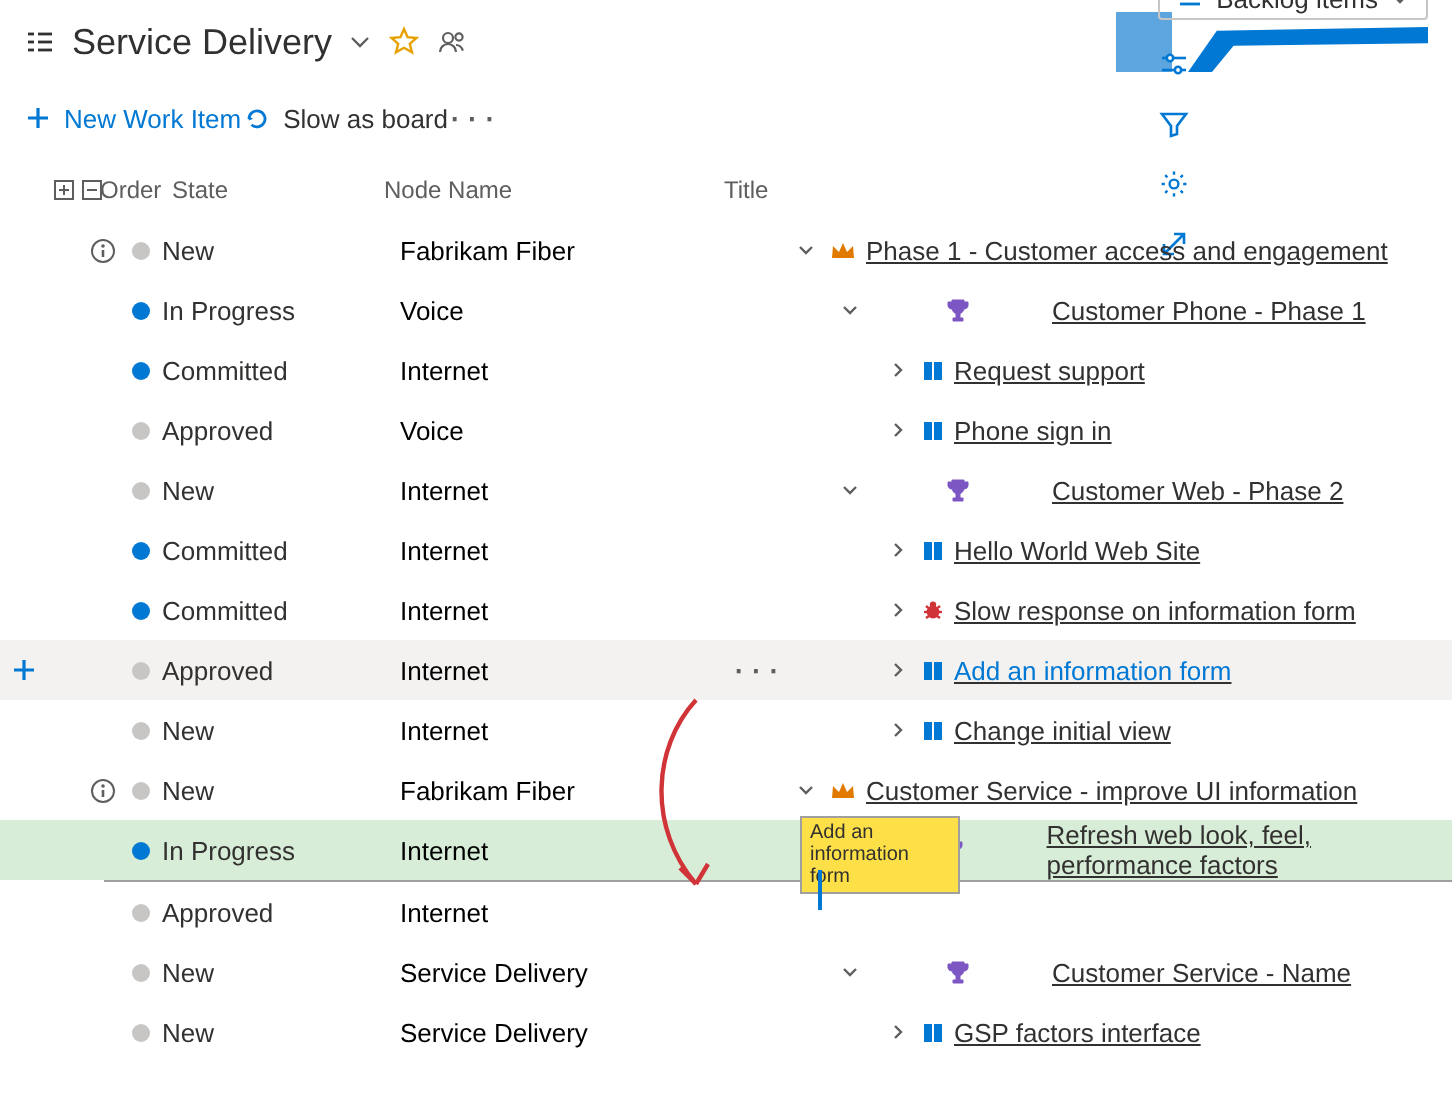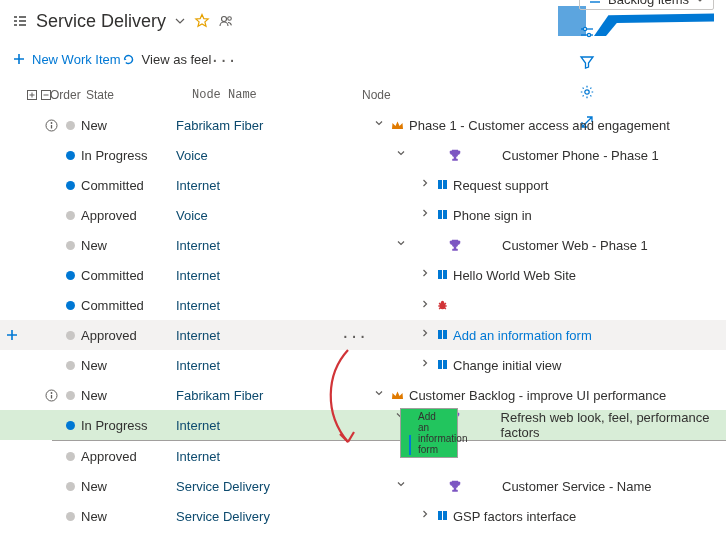--- a/index.html
+++ b/index.html
@@ -25,51 +25,51 @@
 .ellipsis-btn { font-size: 20px; letter-spacing: 2px; color: #605e5c; cursor: pointer; line-height: 10px; }
 
 .backlog-pill { display: flex; align-items: center; gap: 6px; border: 1px solid #c8c6c4; border-radius: 2px; padding: 2px 8px; cursor: pointer; }
 .icon-btn { color: #0078d4; cursor: pointer; display: inline-flex; align-items: center; }
 
 
 .colheaders { display: flex; padding: 4px 0 8px 16px; font-size: 12px; color: #605e5c; border-bottom: 0; }
 .col-plusminus { width: 34px; display: flex; align-items: center; gap: 2px; padding-left: 10px; color: #605e5c; }
 .col-order { width: 32px; }
 .col-state { width: 110px; padding-left: 4px; }
-.col-node { width: 166px; font-family: Liberation Mono, monospace; }
+.col-node { width: 166px; }
 .col-title { flex: 1; padding-left: 4px; }
 
 
 .rows { }
 .row { display: flex; align-items: center; height: 30px; position: relative; }
 .row.highlight { background: #f3f2f1; }
 .row.green { background: #d8edd7; }
 .row-plus { width: 24px; display: flex; justify-content: center; color: #0078d4; font-size: 18px; }
 .row-order { width: 42px; display: flex; justify-content: flex-end; padding-right: 8px; color: #605e5c; }
 .row-state { width: 110px; display: flex; align-items: center; gap: 6px; }
 .state-dot { width: 9px; height: 9px; border-radius: 50%; }
 .state-dot.grey { background: #c8c6c4; }
 .state-dot.blue { background: #0078d4; }
-.row-node { width: 166px; color: #0c4a6e; }
+.row-node { width: 166px; color: #000000; margin-left: 24px; }
 .row-actions { width: 30px; color: #605e5c; font-size: 20px; letter-spacing: 2px; line-height: 10px; }
-.row-title { flex: 1; display: flex; align-items: flex-start; gap: 4px; }
+.row-title { flex: 1; display: flex; align-items: center; gap: 4px; text-decoration: underline; }
 .indent0 { padding-left: 0; }
 .indent1 { padding-left: 22px; gap: 40px; }
 .indent2 { padding-left: 46px; }
 .chev { color: #605e5c; width: 14px; display: inline-flex; justify-content: center; }
 .title-text { color: #323130; }
 .title-text.link { color: #0078d4; }
 .thin-line { height: 1px; background: #a19f9d; margin-left: 52px; }
 
 
 .sv { display: inline-flex; align-items: center; justify-content: center; }
 
 
 .overlay { position: absolute; pointer-events: none; }
-.tooltip { position: absolute; left: 400px; top: 408px; border: 1px solid #a19f9d; background: #22c55e; font-size: 10px; color: #323130; padding: 2px 17px; line-height: 11px; width: 58px; pointer-events: none; }
+.tooltip { position: absolute; left: 400px; top: 408px; border: 1px solid #a19f9d; background: #fde047; font-size: 10px; color: #323130; padding: 2px 4px; line-height: 11px; width: 80px; pointer-events: none; }
 .cursor-bar { position: absolute; left: 409px; top: 435px; width: 2px; height: 20px; background: #0078d4; }
 </style>
 </head>
 <body>
 
 <div class="header">
   <div class="header-left">
     <span class="sv">
       <svg width="16" height="16" viewBox="0 0 16 16">
           <g stroke="#323130" stroke-width="1.4">
@@ -125,21 +125,21 @@
       </span>
       <span>New Work Item</span>
     </div>
     <div class="tb-item">
       <span class="sv">
         <svg width="15" height="15" viewBox="0 0 15 15">
             <path d="M3.5 7.5a4 4 0 1 1 1.3 2.9" fill="none" stroke="#0078d4" stroke-width="1.4"></path>
             <path d="M3 6 L3.5 8.3 L5.6 7.4 Z" fill="#0078d4"></path>
           </svg>
       </span>
-      <span>View as feel</span>
+      <span>Slow as board</span>
     </div>
     <span class="ellipsis-btn">···</span>
   </div>
   <div class="toolbar-right">
     <div class="backlog-pill">
       <span class="sv">
         <svg width="14" height="14" viewBox="0 0 14 14">
             <g stroke="#0078d4" stroke-width="1.4">
               <line x1="2" y1="4" x2="12" y2="4"></line>
               <line x1="2" y1="7" x2="12" y2="7"></line>
@@ -197,21 +197,21 @@
     <span class="sv">
         <svg width="12" height="12" viewBox="0 0 12 12">
           <rect x="1.5" y="1.5" width="9" height="9" fill="none" stroke="#605e5c"></rect>
           <line x1="3.5" y1="6" x2="8.5" y2="6" stroke="#605e5c"></line>
         </svg>
       </span>
   </div>
   <div class="col-order">Order</div>
   <div class="col-state">State</div>
   <div class="col-node">Node Name</div>
-  <div class="col-title">Node</div>
+  <div class="col-title">Title</div>
 </div>
 
 <div class="rows" id="rows">
     <div class="row">
       <div class="row-plus"></div>
       <div class="row-order">
         <span class="sv">
           <svg width="13" height="13" viewBox="0 0 13 13">
             <circle cx="6.5" cy="6.5" r="5.5" fill="none" stroke="#605e5c" stroke-width="1"></circle>
             <circle cx="6.5" cy="4" r="0.9" fill="#605e5c"></circle>
@@ -323,21 +323,21 @@
         <span class="chev">
           <svg width="10" height="10" viewBox="0 0 10 10">
             <path d="M2 3.5 L5 6.5 L8 3.5" fill="none" stroke="#605e5c" stroke-width="1.2"></path>
           </svg>
         </span>
         <span class="sv">
           <svg width="14" height="14" viewBox="0 0 14 14">
             <path d="M4 2 H10 V6 A3 3 0 0 1 4 6 Z M6 9 H8 V11 H6 Z M4.5 11 H9.5 V12.5 H4.5 Z M4 3 H2 V5 A2 2 0 0 0 4 6.5 M10 3 H12 V5 A2 2 0 0 1 10 6.5" fill="#7c56c2" stroke="#7c56c2" stroke-width="0.5"></path>
           </svg>
         </span>
-        <span class="title-text">Customer Web - Phase 1</span>
+        <span class="title-text">Customer Web - Phase 2</span>
       </div>
     </div>
     <div class="row">
       <div class="row-plus"></div>
       <div class="row-order"></div>
       <div class="row-state">
         <span class="state-dot blue"></span>
         <span>Committed</span>
       </div>
       <div class="row-node">Internet</div>
@@ -377,20 +377,21 @@
             <circle cx="6.5" cy="7" r="3.2" fill="#d13438"></circle>
             <circle cx="6.5" cy="3.3" r="1.6" fill="#d13438"></circle>
             <line x1="2" y1="7" x2="4" y2="7" stroke="#d13438" stroke-width="1.2"></line>
             <line x1="9" y1="7" x2="11" y2="7" stroke="#d13438" stroke-width="1.2"></line>
             <line x1="3" y1="4" x2="4.5" y2="5.2" stroke="#d13438" stroke-width="1.2"></line>
             <line x1="10" y1="4" x2="8.5" y2="5.2" stroke="#d13438" stroke-width="1.2"></line>
             <line x1="3" y1="10" x2="4.5" y2="9" stroke="#d13438" stroke-width="1.2"></line>
             <line x1="10" y1="10" x2="8.5" y2="9" stroke="#d13438" stroke-width="1.2"></line>
           </svg>
         </span>
+        <span class="title-text">Slow response on information form</span>
       </div>
     </div>
     <div class="row highlight">
       <div class="row-plus">
         <svg width="14" height="14" viewBox="0 0 14 14">
           <path d="M7 2 V12 M2 7 H12" stroke="#0078d4" stroke-width="1.6"></path>
         </svg>
       </div>
       <div class="row-order"></div>
       <div class="row-state">
@@ -459,21 +460,21 @@
         <span class="chev">
           <svg width="10" height="10" viewBox="0 0 10 10">
             <path d="M2 3.5 L5 6.5 L8 3.5" fill="none" stroke="#605e5c" stroke-width="1.2"></path>
           </svg>
         </span>
         <span class="sv">
           <svg width="15" height="15" viewBox="0 0 15 15">
             <path d="M2 11 L2.5 5 L5.5 8 L7.5 3.5 L9.5 8 L12.5 5 L13 11 Z" fill="#e07a00"></path>
           </svg>
         </span>
-        <span class="title-text">Customer Backlog - improve UI performance</span>
+        <span class="title-text">Customer Service - improve UI information</span>
       </div>
     </div>
     <div class="row green">
       <div class="row-plus"></div>
       <div class="row-order"></div>
       <div class="row-state">
         <span class="state-dot blue"></span>
         <span>In Progress</span>
       </div>
       <div class="row-node">Internet</div>

